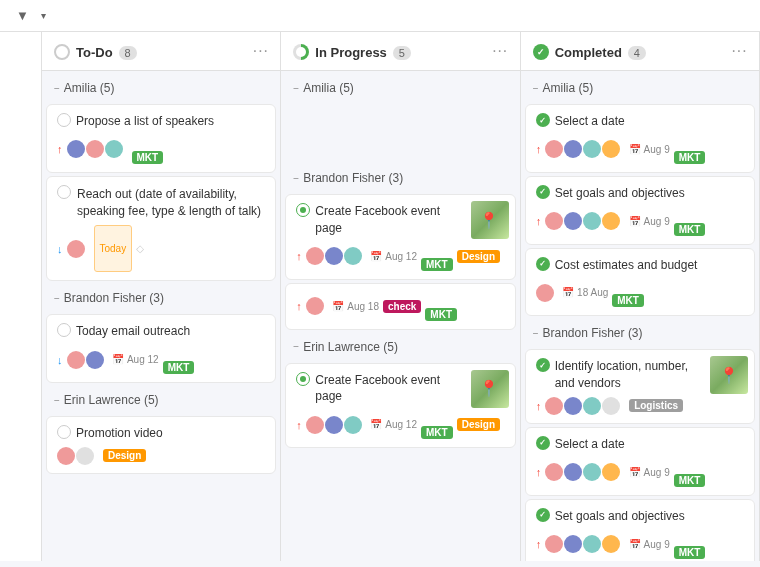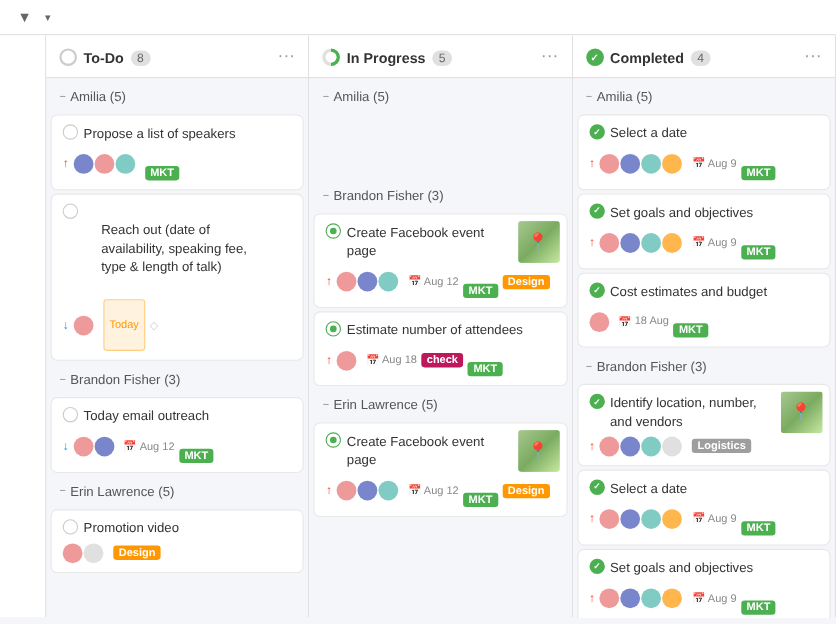--- a/index.html
+++ b/index.html
@@ -332,21 +332,21 @@
                 <div class="avatar" style="background: rgb(121, 134, 203); margin-right: -3px;"></div>
                 <div class="avatar" style="background: rgb(239, 154, 154); margin-right: -3px;"></div>
                 <div class="avatar" style="background: rgb(128, 203, 196); margin-right: -3px;"></div>
                 <div style="width: 4px;"></div>
                 <span class="tag tag-mkt">MKT</span>
               </div>
             </div>
             <div class="card">
               <div style="display: flex; align-items: flex-start; gap: 5px; margin-bottom: 5px;">
                 <div class="circle-todo"></div>
-                <div class="card-title" style="margin: 16px; flex: 1 1 0%;">Reach out (date of availability, speaking fee, type &amp; length of talk)</div>
+                <div class="card-title" style="margin: 1px; flex: 1 1 0%;">Reach out (date of availability, speaking fee, type &amp; length of talk)</div>
               </div>
               <div class="card-meta">
                 <span class="priority-down">↓</span>
                 <div class="avatar" style="background: rgb(239, 154, 154); margin-right: -3px;"></div>
                 <div style="width: 4px;"></div>
                 <span class="today-badge">Today</span>
                 <span class="diamond-icon">◇</span>
               </div>
             </div>
           </div>
@@ -423,24 +423,20 @@
                 <div class="avatar" style="background: rgb(239, 154, 154); margin-right: -3px;"></div>
                 <div class="avatar" style="background: rgb(121, 134, 203); margin-right: -3px;"></div>
                 <div class="avatar" style="background: rgb(128, 203, 196); margin-right: -3px;"></div>
                 <div style="width: 4px;"></div>
                 <span class="date-badge"><span class="cal-icon">📅</span>Aug 12</span>
                 <span class="tag tag-mkt">MKT</span>
                 <span class="tag tag-design">Design</span>
               </div>
             </div>
             <div class="card">
-              <div style="display: flex; align-items: flex-start; gap: 5px; margin-bottom: 5px;">
-                <div class="circle-inprogress"></div>
-                <div class="card-title" style="margin: 0px; flex: 1 1 0%;">Estimate number of attendees</div>
-              </div>
               <div class="card-meta">
                 <span class="priority-up">↑</span>
                 <div class="avatar" style="background: rgb(239, 154, 154); margin-right: -3px;"></div>
                 <div style="width: 4px;"></div>
                 <span class="date-badge"><span class="cal-icon">📅</span>Aug 18</span>
                 <span class="tag tag-check">check</span>
                 <span class="tag tag-mkt">MKT</span>
               </div>
             </div>
           </div>

